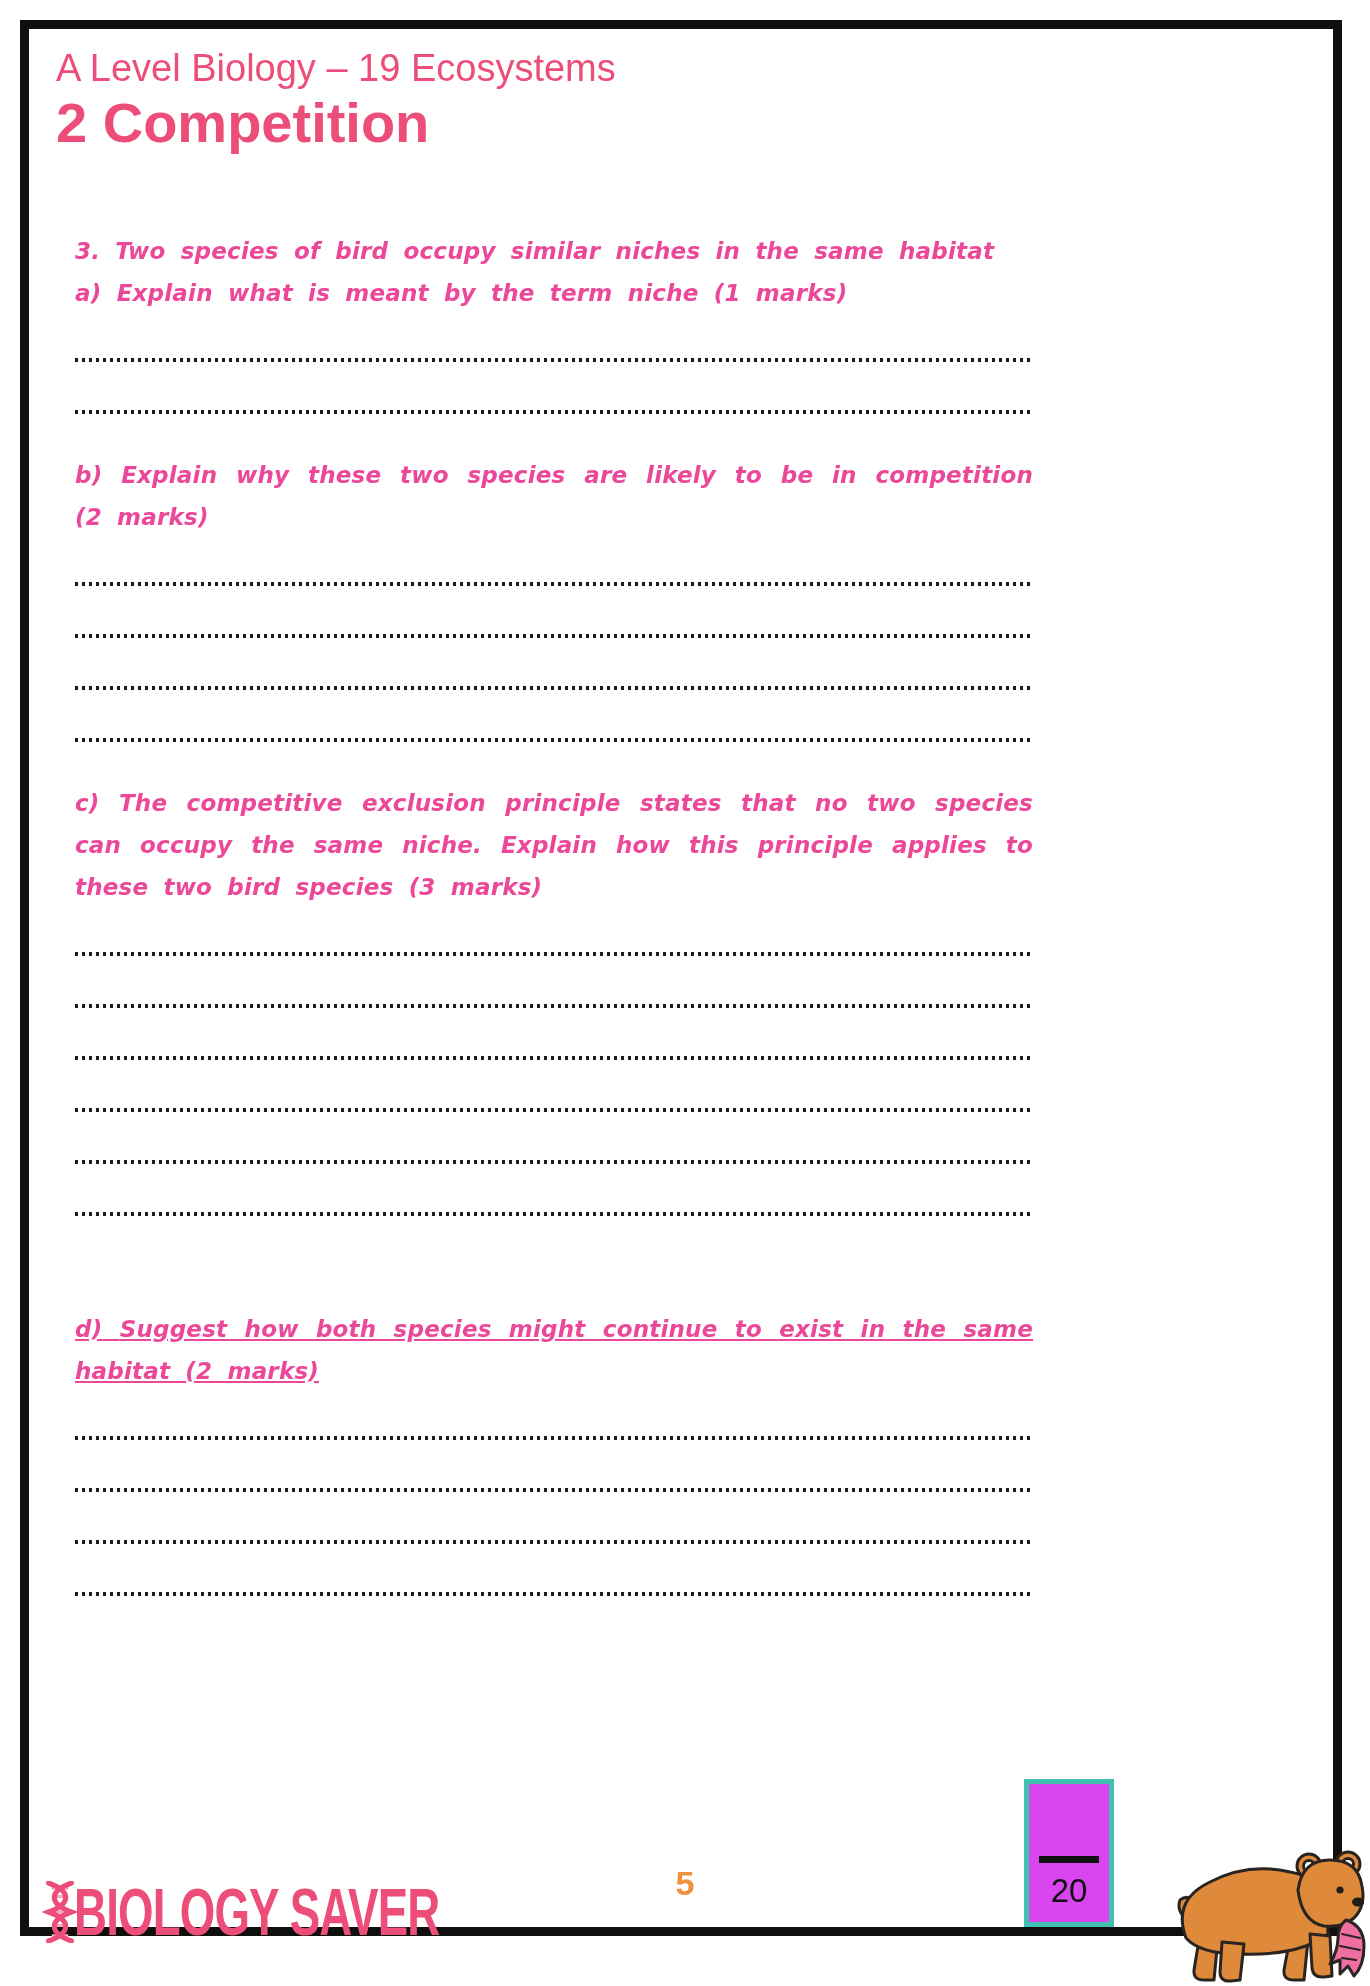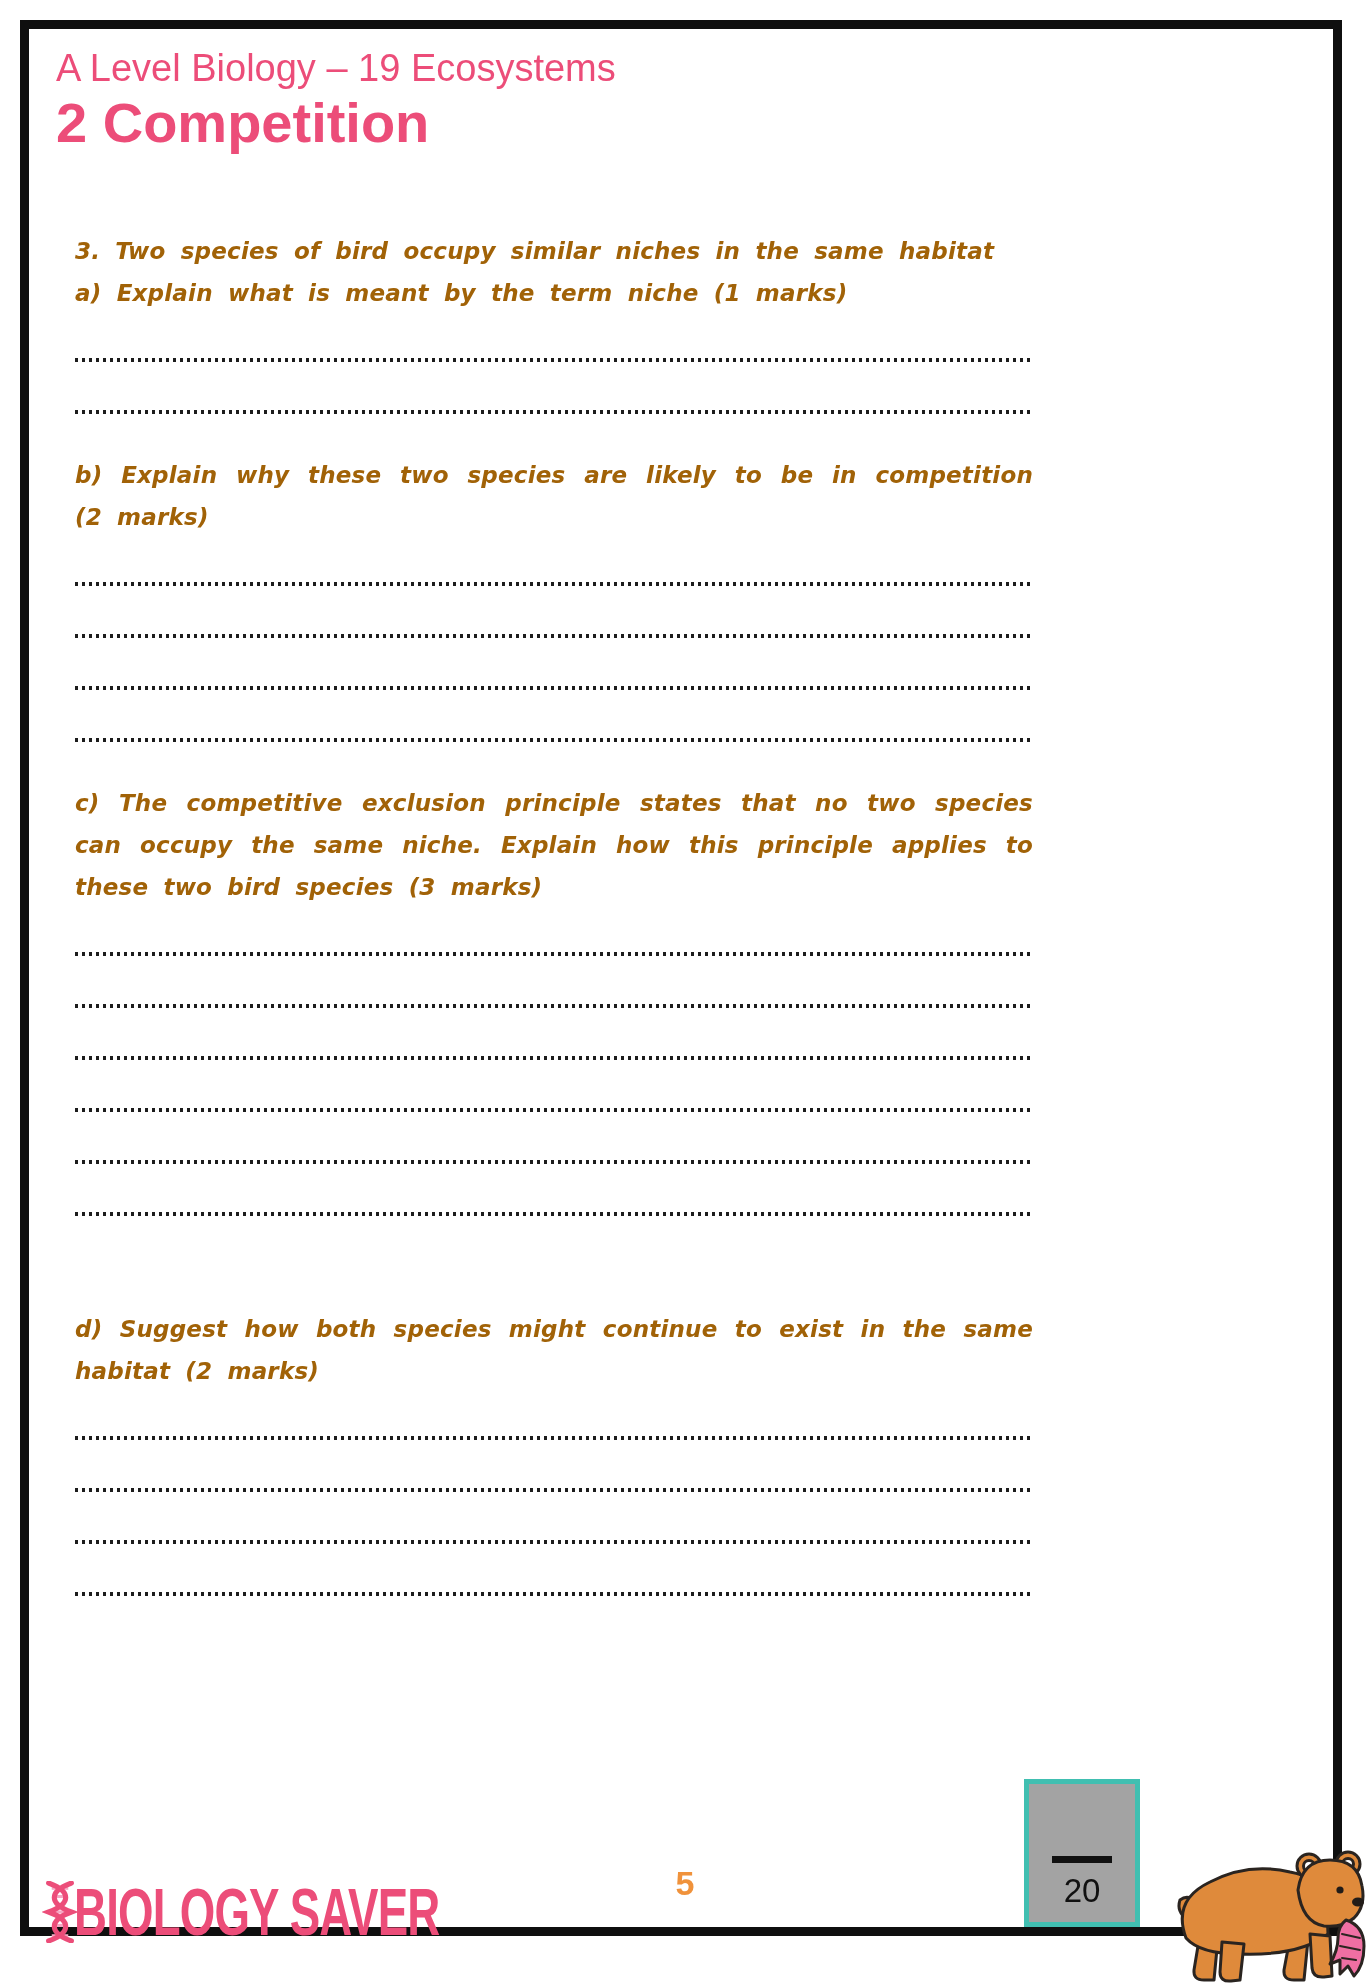--- a/index.html
+++ b/index.html
@@ -25,27 +25,27 @@
   }
   .hdr h2{
     margin:4px 0 0 0;font-weight:700;font-size:56px;line-height:1.05;
     color:var(--pink);
   }
   
   .content{
     position:absolute;left:75px;top:230px;width:958px;
     font-family:"DejaVu Sans",sans-serif;
     font-style:italic;font-weight:600;
-    font-size:23px;color:#a16207;
+    font-size:23px;color:#ec4899;
     word-spacing:7px;letter-spacing:.2px;
   }
   .q{margin:0;line-height:42px;text-align:justify;}
   .part{margin-top:36px;}
   .part:first-child{margin-top:0;}
-  .part.last{margin-top:88px;}
+  .part.last{margin-top:88px;text-decoration:underline;}
   .lines{margin-top:0;}
   .dotline{
     height:52px;
     background-image:repeating-linear-gradient(to right,var(--ink) 0 2.8px,transparent 2.8px 7px);
     background-size:100% 4px;
     background-position:left bottom 4px;
     background-repeat:no-repeat;
   }
   
   .logo{
@@ -60,22 +60,22 @@
     transform:scale(.83,1.22);transform-origin:left center;
     white-space:nowrap;
   }
   .pagenum{
     position:absolute;left:0;top:1864px;width:1370px;
     text-align:center;color:var(--orange);
     font-weight:700;font-size:34px;
   }
   .marksbox{
     position:absolute;left:1024px;top:1779px;
-    width:116px;height:148px;box-sizing:border-box;
-    border:5px solid var(--teal);background:#a3a3a3;
+    width:90px;height:148px;box-sizing:border-box;
+    border:5px solid var(--teal);background:#d946ef;
   }
   .marksbox .bar{width:60px;height:7px;background:#111;margin:72px auto 9px auto;}
   .marksbox .val{text-align:center;font-size:33px;font-weight:400;color:#111;}
   .bear{position:absolute;left:1170px;top:1842px;width:200px;height:144px;}
 </style>
 </head>
 <body>
 
 <div class="sheet">
 

